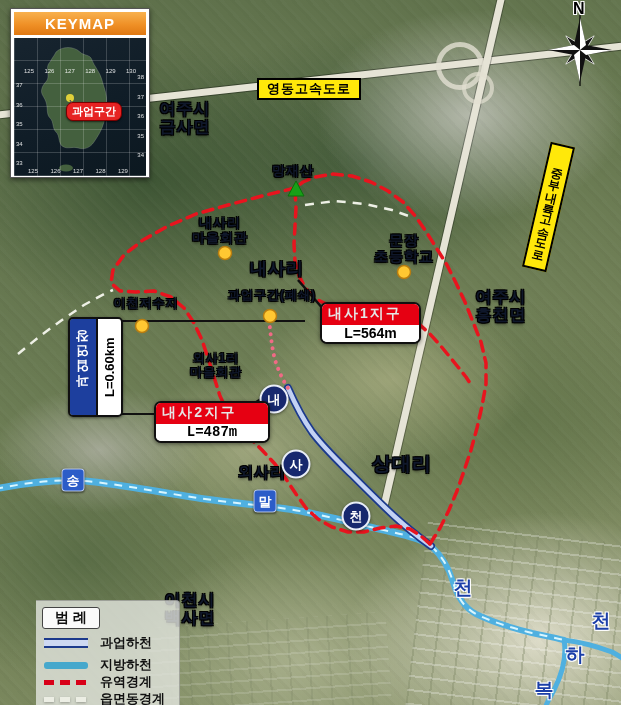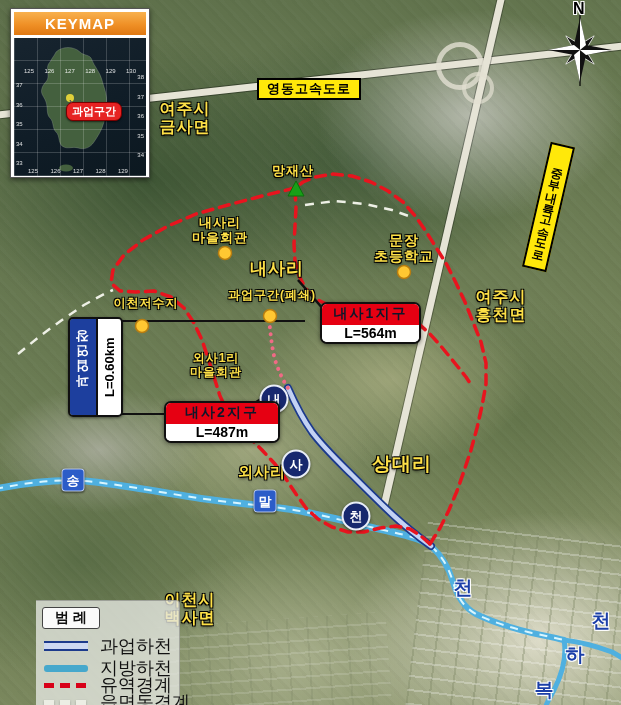--- a/index.html
+++ b/index.html
@@ -33,21 +33,21 @@
   .road-yeongdong{position:absolute;left:-20px;top:76px;width:680px;height:7px;background:#e6e4d6;
       transform:rotate(-6.3deg);box-shadow:0 1px 0 rgba(0,0,0,.35),0 -1px 0 rgba(0,0,0,.35);}
   .road-jungbu{position:absolute;left:502px;top:-20px;width:7px;height:540px;background:#e6e4d6;
       transform:rotate(13deg);transform-origin:top center;box-shadow:1px 0 0 rgba(0,0,0,.3),-1px 0 0 rgba(0,0,0,.3);}
   .interchange{position:absolute;left:436px;top:42px;width:38px;height:38px;border:5px solid rgba(226,224,210,.8);border-radius:50%;}
   .interchange2{position:absolute;left:462px;top:72px;width:24px;height:24px;border:4px solid rgba(226,224,210,.7);border-radius:50%;}
 
   svg.overlay{position:absolute;left:0;top:0;}
 
   
-  .plc{position:absolute;transform:translate(-50%,-50%);color:#fde047;font-weight:bold;text-align:center;
+  .plc{position:absolute;transform:translate(-50%,-50%);color:#0f172a;font-weight:bold;text-align:center;
        line-height:1.15;white-space:nowrap;letter-spacing:1px;
        text-shadow:-1px -1px 0 #000,1px -1px 0 #000,-1px 1px 0 #000,1px 1px 0 #000,0 2px 3px rgba(0,0,0,.55);}
   .riv-circle{position:absolute;transform:translate(-50%,-50%);width:25px;height:25px;border-radius:50%;
        background:#17286e;border:2.5px solid #e9eef8;color:#fff;font-weight:bold;font-size:13px;
        display:flex;align-items:center;justify-content:center;box-shadow:0 1px 3px rgba(0,0,0,.5);}
   .riv-square{position:absolute;transform:translate(-50%,-50%);width:21px;height:21px;border-radius:4px;
        background:#2b5cc8;border:1px solid rgba(255,255,255,.65);color:#fff;font-weight:bold;font-size:13px;
        display:flex;align-items:center;justify-content:center;box-shadow:0 1px 2px rgba(0,0,0,.45);}
   .riv-char{position:absolute;transform:translate(-50%,-50%);color:#1b3fa8;font-weight:bold;font-size:19px;
        text-shadow:-1px -1px 0 #fff,1px -1px 0 #fff,-1px 1px 0 #fff,1px 1px 0 #fff;}
@@ -55,21 +55,21 @@
   .road-label-h{position:absolute;left:257px;top:78px;width:100px;height:18px;background:#ffe80a;
        border:2px solid #000;color:#000;font-weight:bold;font-size:13px;display:flex;align-items:center;
        justify-content:center;letter-spacing:1px;}
   .road-label-v{position:absolute;left:536px;top:143px;width:21px;height:124px;background:#ffe80a;
        border:2px solid #000;color:#000;font-weight:bold;font-size:12px;writing-mode:vertical-rl;
        text-orientation:upright;display:flex;align-items:center;justify-content:center;
        transform:rotate(13deg);letter-spacing:0px;}
 
   .district{position:absolute;border:2px solid #101010;border-radius:7px;overflow:hidden;background:#fff;
        box-shadow:0 1px 4px rgba(0,0,0,.5);}
-  .district .hd{background:#e60012;color:#0f172a;font-weight:bold;font-size:14px;text-align:center;
+  .district .hd{background:#e60012;color:#e5e5e5;font-weight:bold;font-size:14px;
        padding:1px 6px 2px;letter-spacing:2px;}
   .district .bd{background:#fff;color:#000;font-weight:bold;font-size:14px;text-align:center;padding:0 6px 1px;}
 
   .extent{position:absolute;left:68px;top:317px;height:96px;display:flex;border:2px solid #101010;
        border-radius:5px;overflow:hidden;box-shadow:0 1px 3px rgba(0,0,0,.5);}
   .extent .e-b{width:26px;background:#1d3f9e;color:#fff;writing-mode:vertical-rl;transform:rotate(180deg);
        display:flex;align-items:center;justify-content:center;font-weight:bold;font-size:13px;letter-spacing:2px;}
   .extent .e-w{width:23px;background:#fff;color:#000;border-right:2px solid #101010;writing-mode:vertical-rl;
        transform:rotate(180deg);display:flex;align-items:center;justify-content:center;font-weight:bold;font-size:13px;}
 
@@ -88,21 +88,21 @@
   .km-col{display:flex;flex-direction:column;justify-content:space-between;}
   .km-label{position:absolute;left:52px;top:64px;background:#e62222;border:1px solid #7a0000;border-radius:7px;
        color:#fff;font-weight:bold;font-size:11px;padding:1px 5px;white-space:nowrap;box-shadow:0 1px 2px rgba(0,0,0,.6);}
 
   
   .legend{position:absolute;left:0;top:600px;width:143px;height:105px;background:rgba(228,230,224,.8);
        border-top:1px solid rgba(90,90,90,.4);border-right:1px solid rgba(90,90,90,.4);border-top-right-radius:4px;margin-left:36px;}
   .lg-hd{position:absolute;left:6px;top:6px;width:56px;height:20px;background:#fafafa;border:1.5px solid #444;
        border-radius:3px;color:#111;font-weight:bold;font-size:14px;display:flex;align-items:center;justify-content:center;}
   .lg-row{position:absolute;left:8px;display:flex;align-items:center;}
-  .lg-row .lbl{margin-left:12px;color:#111;font-weight:normal;font-size:18px;white-space:nowrap;}
+  .lg-row .lbl{margin-left:12px;color:#111;font-weight:bold;font-size:13px;white-space:nowrap;}
   .sym{width:44px;}
   .sym-project{height:10px;background:#cdd8f2;border-top:2.5px solid #1c3a8c;border-bottom:2.5px solid #1c3a8c;box-sizing:border-box;}
   .sym-local{height:7px;background:#46a8cc;border-radius:3px;}
   .sym-watershed{height:5px;background:repeating-linear-gradient(90deg,#d80018 0 10px,rgba(0,0,0,0) 10px 16px);}
   .sym-district{height:5px;background:repeating-linear-gradient(90deg,#eceee4 0 10px,rgba(0,0,0,0) 10px 16px);
        filter:drop-shadow(0 1px 1px rgba(0,0,0,.25));}
 
   .compass-n{position:absolute;left:573px;top:0px;color:#000;font-weight:bold;font-size:16px;
        text-shadow:-1px -1px 0 #fff,1px -1px 0 #fff,-1px 1px 0 #fff,1px 1px 0 #fff;}
 </style>
@@ -236,21 +236,21 @@
   <div class="riv-square" style="left:265px;top:501px;">말</div>
   <div class="riv-char" style="left:463px;top:588px;">천</div>
   <div class="riv-char" style="left:601px;top:621px;">천</div>
   <div class="riv-char" style="left:575px;top:655px;">하</div>
   <div class="riv-char" style="left:544px;top:690px;">복</div>
 
   <div class="district" style="left:320px;top:302px;width:97px;">
     <div class="hd">내사1지구</div>
     <div class="bd">L=564m</div>
   </div>
-  <div class="district" style="left:164px;top:401px;width:112px;">
+  <div class="district" style="left:154px;top:401px;width:112px;font-family:Liberation Mono, monospace;">
     <div class="hd">내사2지구</div>
     <div class="bd">L=487m</div>
   </div>
 
   <div class="extent">
     <div class="e-b">과업연장</div>
     <div class="e-w">L=0.60km</div>
   </div>
 
   <div class="keymap">

